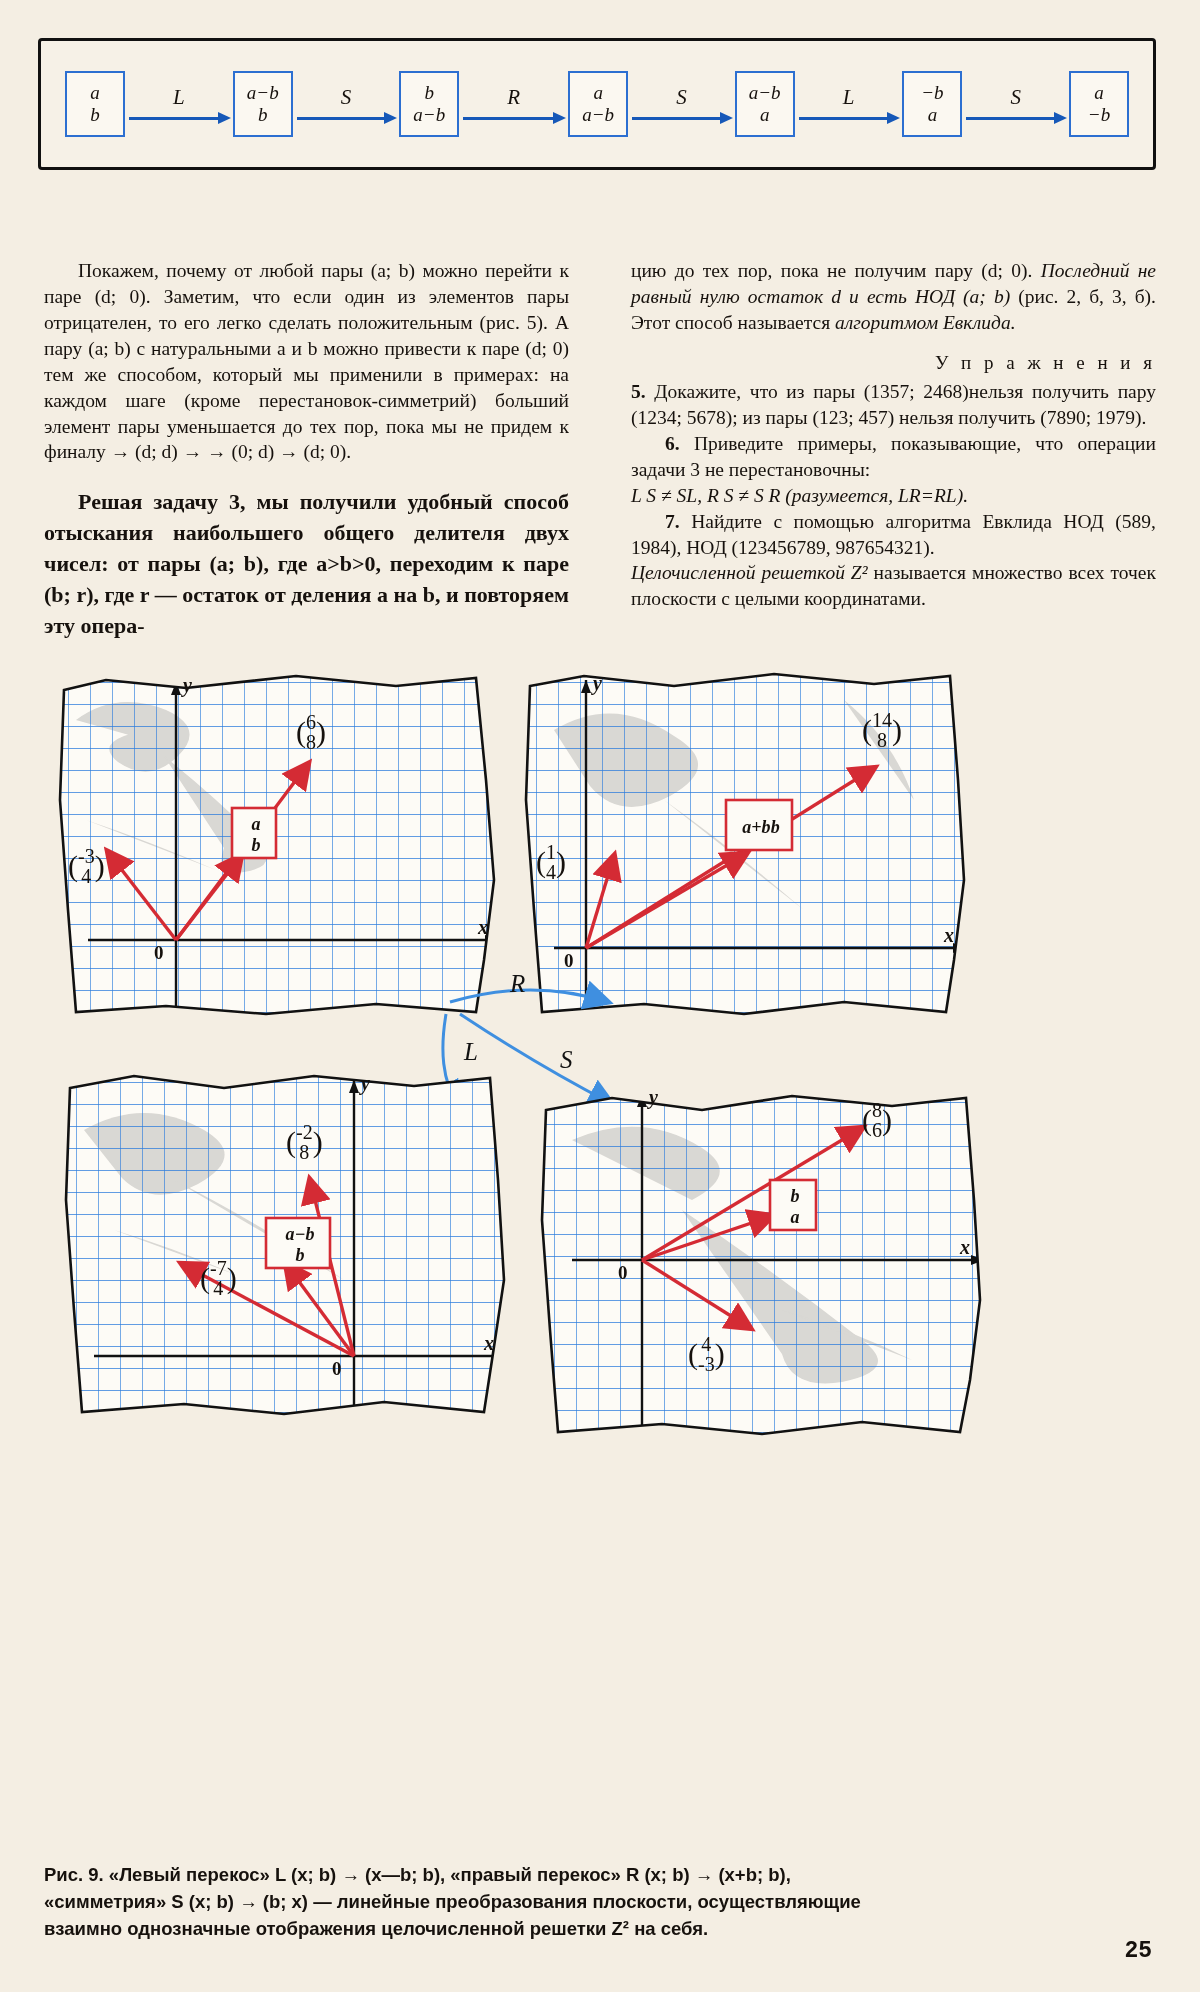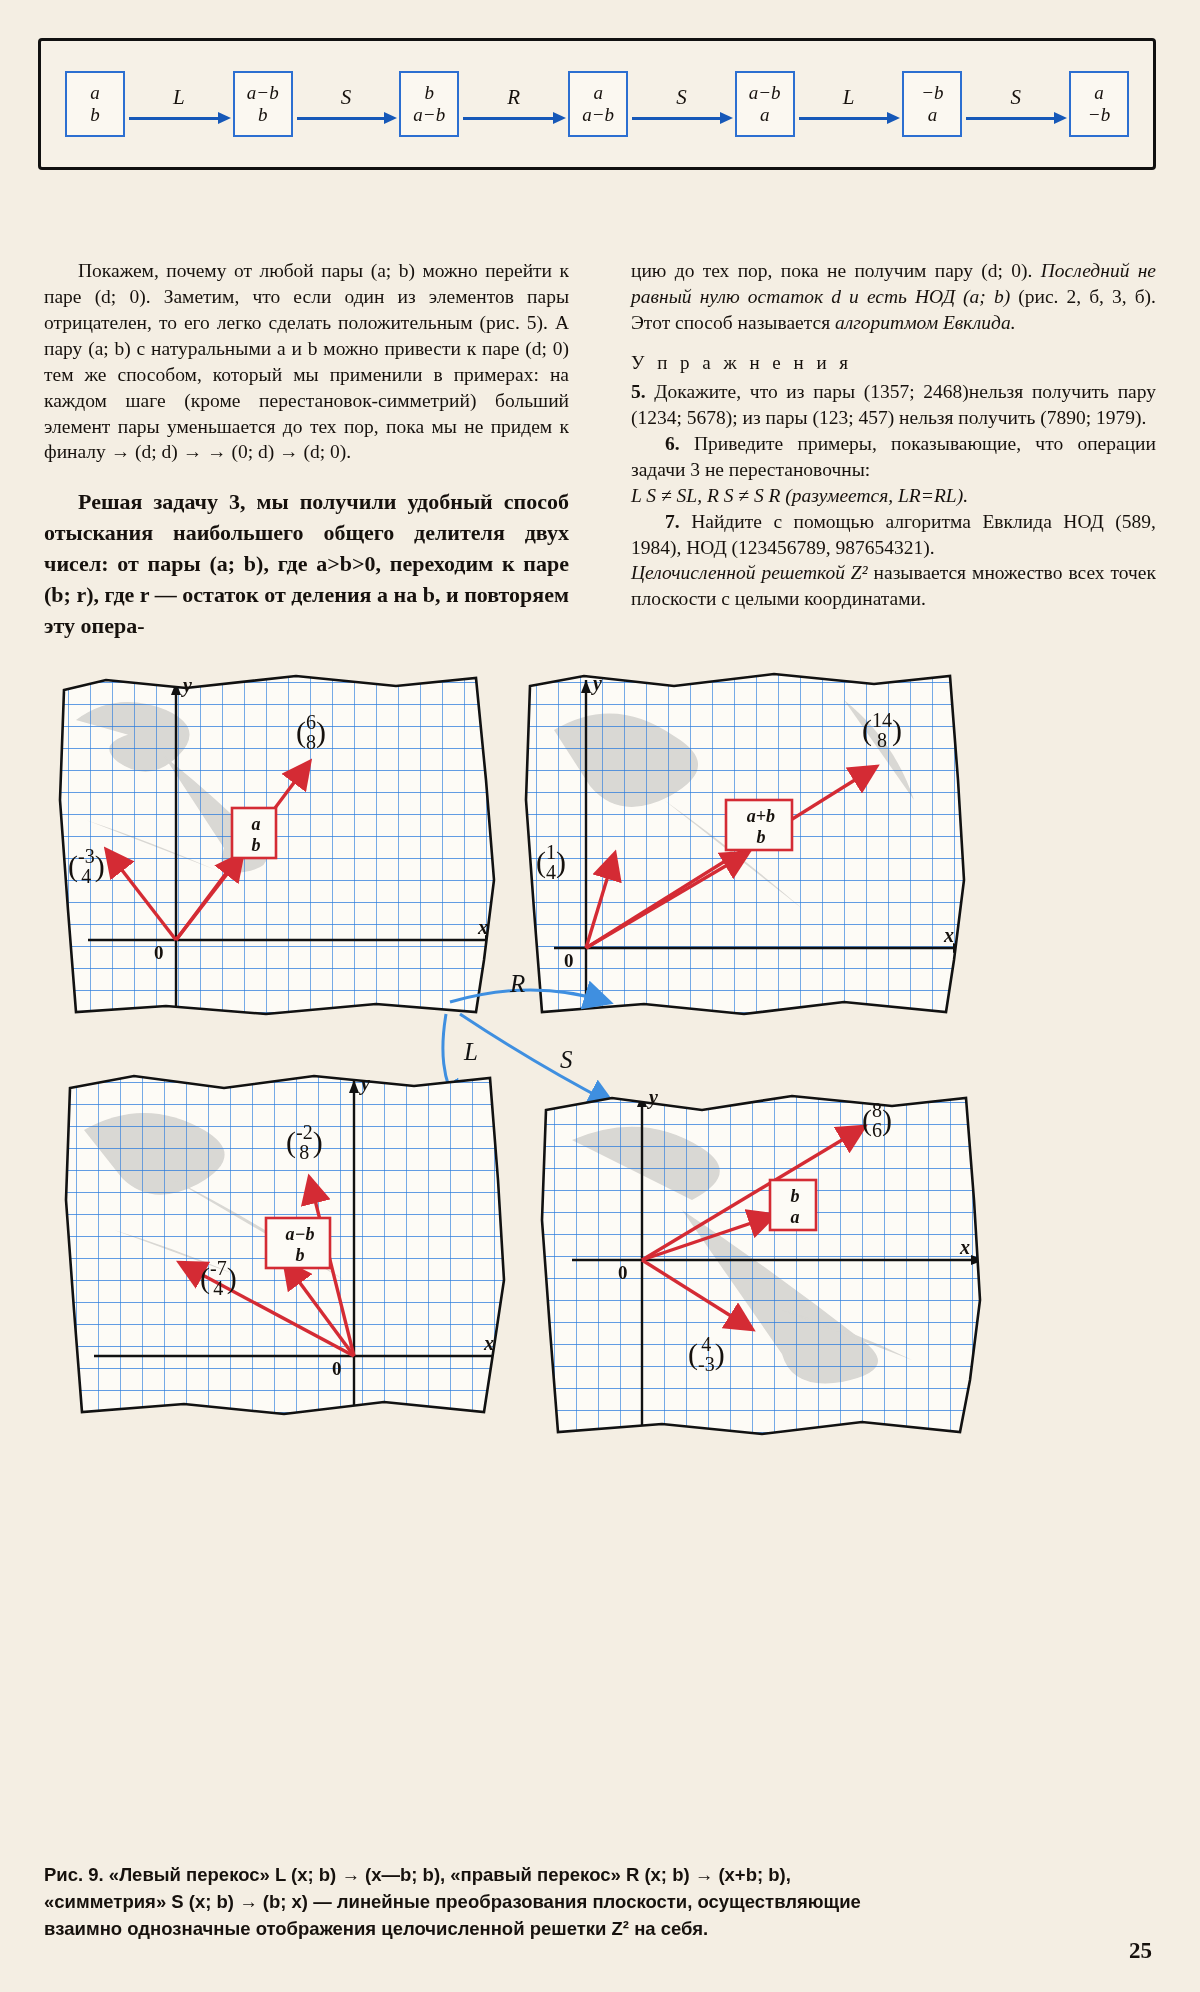--- a/index.html
+++ b/index.html
@@ -63,21 +63,21 @@
     font-size:19.5px;line-height:1.33;text-align:justify;
     font-family:"Liberation Serif", serif;
   }
   .col.left{left:0;}
   .col.right{left:587px;}
   .col p{margin:0 0 0 0;text-indent:34px;}
   .col p.noind{text-indent:0;}
   .col p.big{font-size:22px;line-height:1.4;text-indent:34px;margin-top:22px;font-weight:bold;}
   .ital{font-style:italic;}
   .exh{
-    text-align:left;letter-spacing:4px;font-size:19px;margin:14px 0 4px 0;
+    text-align:right;letter-spacing:4px;font-size:19px;margin:14px 0 4px 0;
     font-family:"Liberation Serif", serif;
   }
   .bld{font-weight:bold;}
   
   .fig6{
     position:absolute;left:36px;top:660px;width:1128px;height:1180px;
   }
   .panel{position:absolute;width:470px;height:370px;}
   .p1{left:10px;top:0px;}
   .p2{left:478px;top:0px;}
@@ -87,21 +87,21 @@
     position:absolute;font-family:"Liberation Serif", serif;font-style:italic;
     font-size:25px;color:#111;
   }
   .fig6-cap{
     position:absolute;left:44px;top:1862px;width:1120px;
     font-family:"Liberation Sans", sans-serif;font-weight:bold;font-size:18.5px;
     line-height:1.45;
   }
   .pageno{
     position:absolute;right:48px;bottom:28px;
-    font-family:Liberation Serif, serif;font-weight:bold;font-size:23px;
+    font-family:Liberation Mono, monospace;font-weight:bold;font-size:23px;
   }
   svg{display:block;}
 </style>
 </head>
 <body>
 
 <div class="page">
 
   <div class="chain-box">
     <div class="chain-inner">
@@ -267,21 +267,21 @@
           <line x1="72" y1="20" x2="72" y2="360" stroke="#111" stroke-width="2.4"></line>
           <path d="M452,288 l-13,-5 l0,10 z" fill="#111"></path>
           <path d="M72,20 l-5,13 l10,0 z" fill="#111"></path>
           <line x1="72" y1="288" x2="360" y2="108" stroke="#d42b34" stroke-width="3.4" marker-end="url(#ar2)"></line>
           <line x1="72" y1="288" x2="232" y2="194" stroke="#d42b34" stroke-width="3.4" marker-end="url(#ar2)"></line>
           <line x1="72" y1="288" x2="100" y2="196" stroke="#d42b34" stroke-width="3.4" marker-end="url(#ar2)"></line>
         </g>
         <path d="M16,26 L70,16 L160,26 L260,14 L360,24 L436,16 L444,120 L450,220 L440,300 L432,352 L330,342 L230,354 L130,344 L28,352 L20,250 L12,140 Z" fill="none" stroke="#111" stroke-width="2.6"></path>
         <rect x="212" y="140" width="66" height="50" fill="#fdfbf6" stroke="#d42b34" stroke-width="2.6"></rect>
       </svg>
-      <div style="position:absolute;left:214px;top:142px;width:66px;height:50px;display:flex;flex-direction:column;align-items:center;justify-content:center;font-style:italic;font-weight:bold;font-size:18px;line-height:1.15;">
+      <div style="position:absolute;left:214px;top:142px;width:66px;height:50px;display:flex;flex-direction:row;align-items:center;justify-content:center;font-style:italic;font-weight:bold;font-size:18px;line-height:1.15;">
         <span>a+b</span>
         <span>b</span>
       </div>
       <div style="position:absolute;left:348px;top:50px;font-size:20px;text-align:center;line-height:1.0;">
         <div style="font-size:30px;display:inline-block;vertical-align:middle;">(</div><div style="display:inline-block;vertical-align:middle;">
           <div>14</div>
           <div>8</div>
         </div><div style="font-size:30px;display:inline-block;vertical-align:middle;">)</div>
       </div>
       <div style="position:absolute;left:22px;top:182px;font-size:20px;text-align:center;line-height:1.0;">

